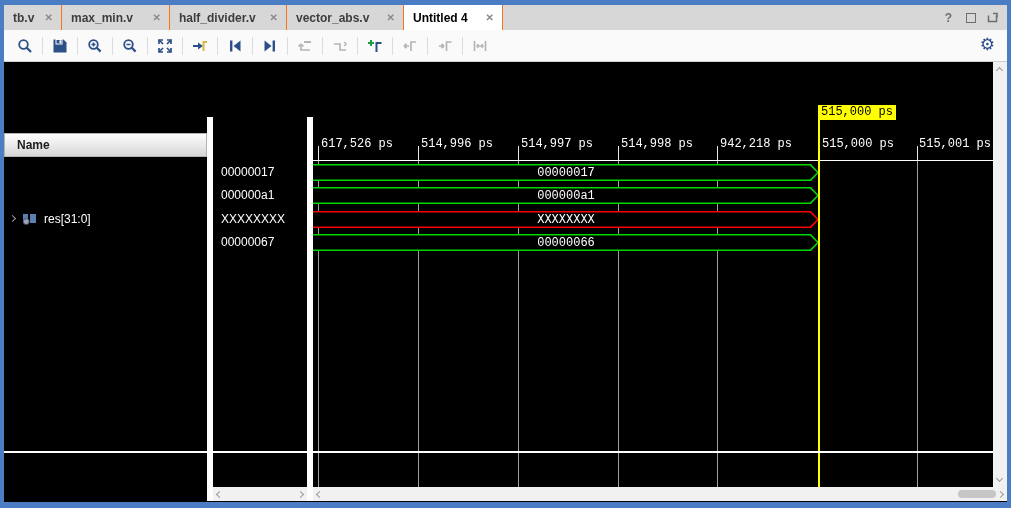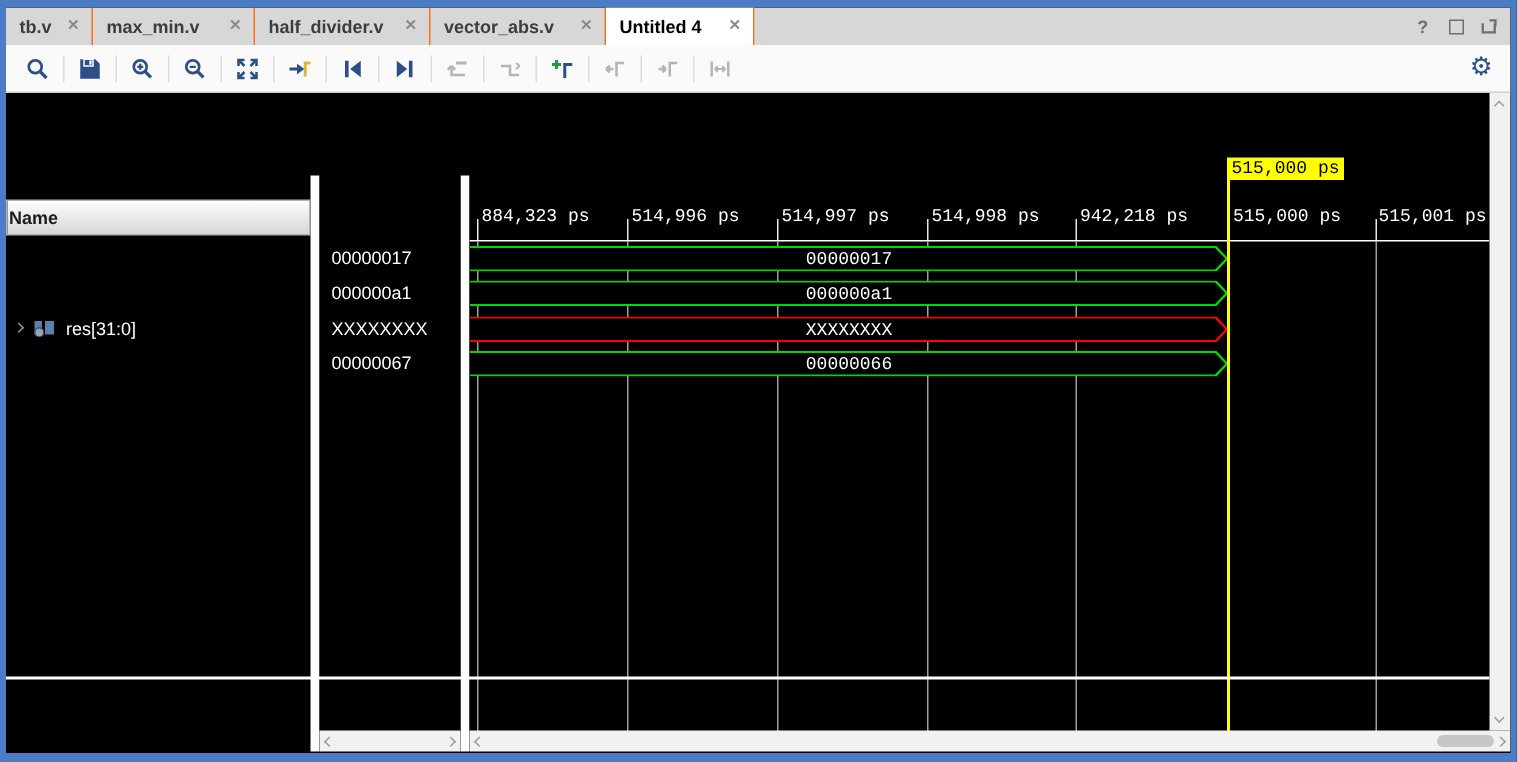--- a/index.html
+++ b/index.html
@@ -28,21 +28,21 @@
   .main { position:relative; height:440px; background:#000; }
   .panel { position:absolute; top:0; bottom:0; background:#000; overflow:hidden;margin-top:40px; }
   #name-panel  { left:0;   width:203px; }
   #value-panel { left:209px; width:94px; }
   #wave-panel  { left:309px; width:680px; }
   .splitter { position:absolute; top:55px; bottom:1px; width:6px; background:#fdfdfd; }
   #split1 { left:203px; } #split2 { left:303px; }
   .col-header { position:absolute; top:31px; height:24px; left:0; right:0;
     background:linear-gradient(#fefefe,#d6d6d6); border:1px solid #b3b3b3;
     font-size:12px; font-weight:700; color:#1d1d1d; display:flex; align-items:center; }
-  #name-panel .col-header { padding-left:1px; }
+  #name-panel .col-header { padding-left:12px; }
   #value-panel .col-header { justify-content:center; }
   .sigrow { position:absolute; left:0; right:0; height:23px; display:flex; align-items:center; color:#fff; font-size:12px; }
   .sigrow .chev { margin:0 7px 0 6px; }
   .sigrow .buslbl { margin-left:7px; }
   .valrow { position:absolute; left:8px; right:0; height:23px; display:flex; align-items:center; color:#fff; font-size:12px; }
   .chev { display:inline-block; width:5px; height:5px; border-left:1.6px solid #9a9a9a; border-bottom:1.6px solid #9a9a9a; }
   .chev.right { transform:rotate(225deg); }
   .chev.left  { transform:rotate(45deg); }
   .chev.up    { transform:rotate(135deg); }
   .chev.down  { transform:rotate(-45deg); }
@@ -245,21 +245,21 @@
     <div class="panel" id="value-panel">
       <div class="valrow" style="top:58px">00000017</div>
       <div class="valrow" style="top:81px">000000a1</div>
       <div class="valrow" style="top:105px">XXXXXXXX</div>
       <div class="valrow" style="top:128px">00000067</div>
     </div>
 
     <div class="panel mono" id="wave-panel">
       <div class="marker-box">515,000 ps</div>
 
-      <span class="tick-label" style="left:8px">884,323 ps</span>
+      <span class="tick-label" style="left:8px">617,526 ps</span>
       <span class="tick-label" style="left:108px">514,996 ps</span>
       <span class="tick-label" style="left:208px">514,997 ps</span>
       <span class="tick-label" style="left:308px">514,998 ps</span>
       <span class="tick-label" style="left:407px">942,218 ps</span>
       <span class="tick-label" style="left:509px">515,000 ps</span>
       <span class="tick-label" style="left:606px">515,001 ps</span>
 
       <div class="tick-mark" style="left:5px"></div>
       <div class="tick-mark" style="left:105px"></div>
       <div class="tick-mark" style="left:205px"></div>

